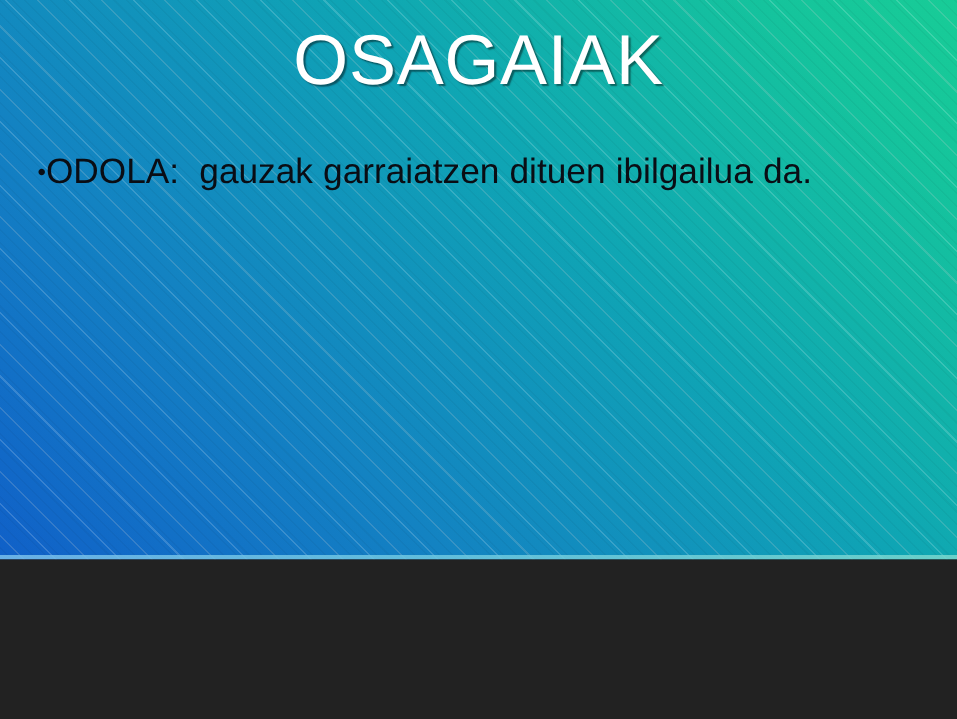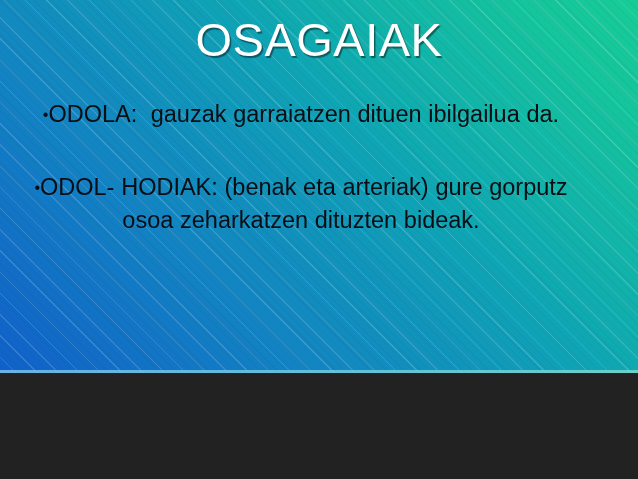--- a/index.html
+++ b/index.html
@@ -91,21 +91,21 @@
     top: 98px;
     left: 25px;
     width: 552px;
   }
 
   .para {
     color: #0a0d14;
     font-size: 23.5px;
     line-height: 32px;
     margin: 0 0 40px 0;
-    text-align: center;
+    text-align: left;
     white-space: pre-wrap;
     word-spacing: 0.2px;
   }
 
   .para:last-child { margin-bottom: 0; }
 
   .bullet {
     font-size: 16px;
     line-height: 32px;
     vertical-align: 2px;
@@ -119,18 +119,17 @@
   <div id="stripes"></div>
   <div id="stripes2"></div>
 
   <div id="title">OSAGAIAK</div>
 
   <div id="body">
 
     <p class="para"><span class="bullet">•</span><span class="bullet-text">ODOLA:  gauzak garraiatzen dituen ibilgailua da.</span></p>
 
 
-    <p class="para"><span class="bullet">•</span><span class="bullet-text">ODOL- HODIAK: (benak eta arteriak) gure gorputz osoa zeharkatzen dituzten bideak.</span></p>
 
   </div>
 
   <div id="bottom-edge"></div>
 </div>
 
 </body></html>

